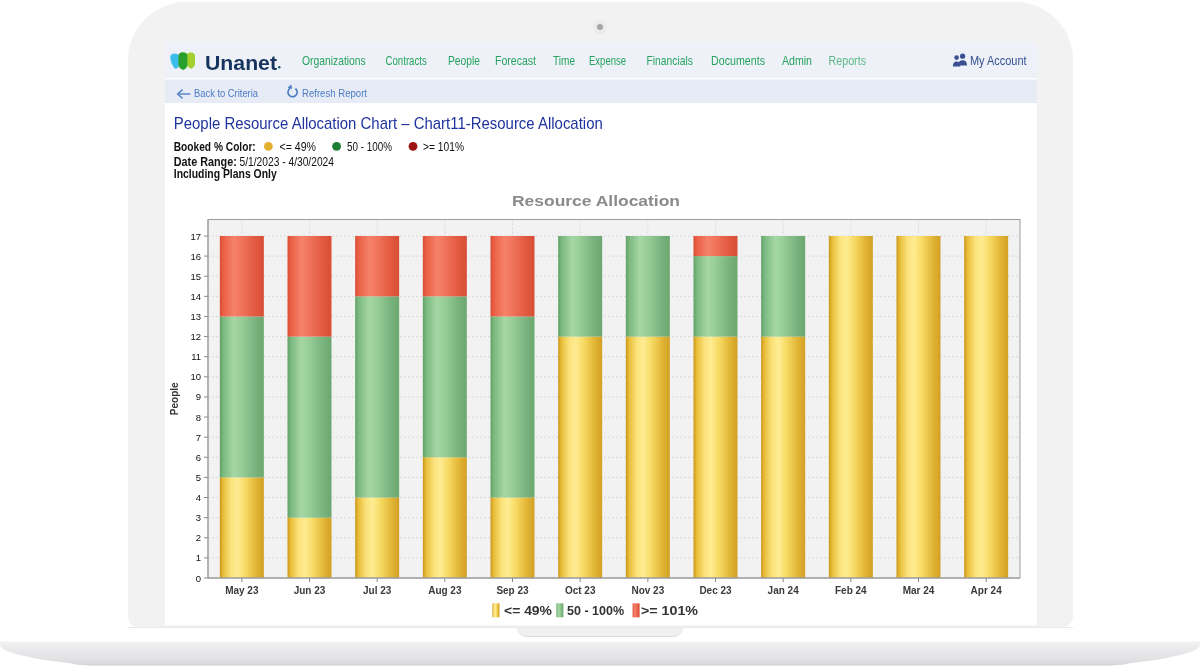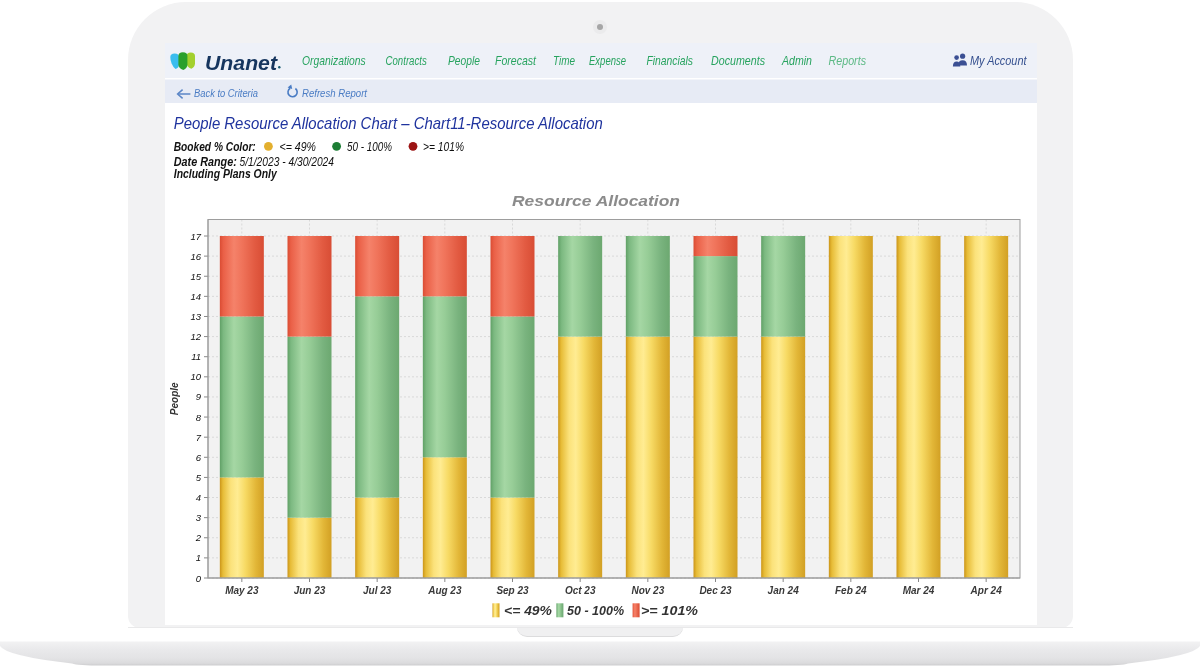--- a/index.html
+++ b/index.html
@@ -3,21 +3,21 @@
 <meta charset="utf-8">
 <style>
   html,body{margin:0;padding:0;}
   body{width:1200px;height:668px;background:#fff;position:relative;overflow:hidden;
        font-family:"Liberation Sans",sans-serif;}
   .abs{position:absolute;}
   #laptop{left:128px;top:2px;width:945px;height:626px;background:#f2f2f3;
           border-radius:58px 58px 12px 12px;}
   #cam{left:597px;top:24px;width:6px;height:6px;border-radius:50%;background:#a6a6a6;
        box-shadow:0 0 0 4px #ebebec;}
-  #screen{left:165px;top:43px;width:872px;height:582px;background:#ffffff;overflow:hidden;font-style:italic;}
+  #screen{left:165px;top:43px;width:872px;height:582px;background:#ffffff;overflow:hidden;}
 </style>
 </head>
 <body>
   <div class="abs" id="laptop"></div>
   <div class="abs" id="cam"></div>
   <div class="abs" id="screen">
     <svg id="app" width="872" height="582" viewBox="0 0 872 582">
       <defs>
         <linearGradient id="gy" x1="0" y1="0" x2="1" y2="0">
           <stop offset="0" stop-color="#cb9519"></stop>

